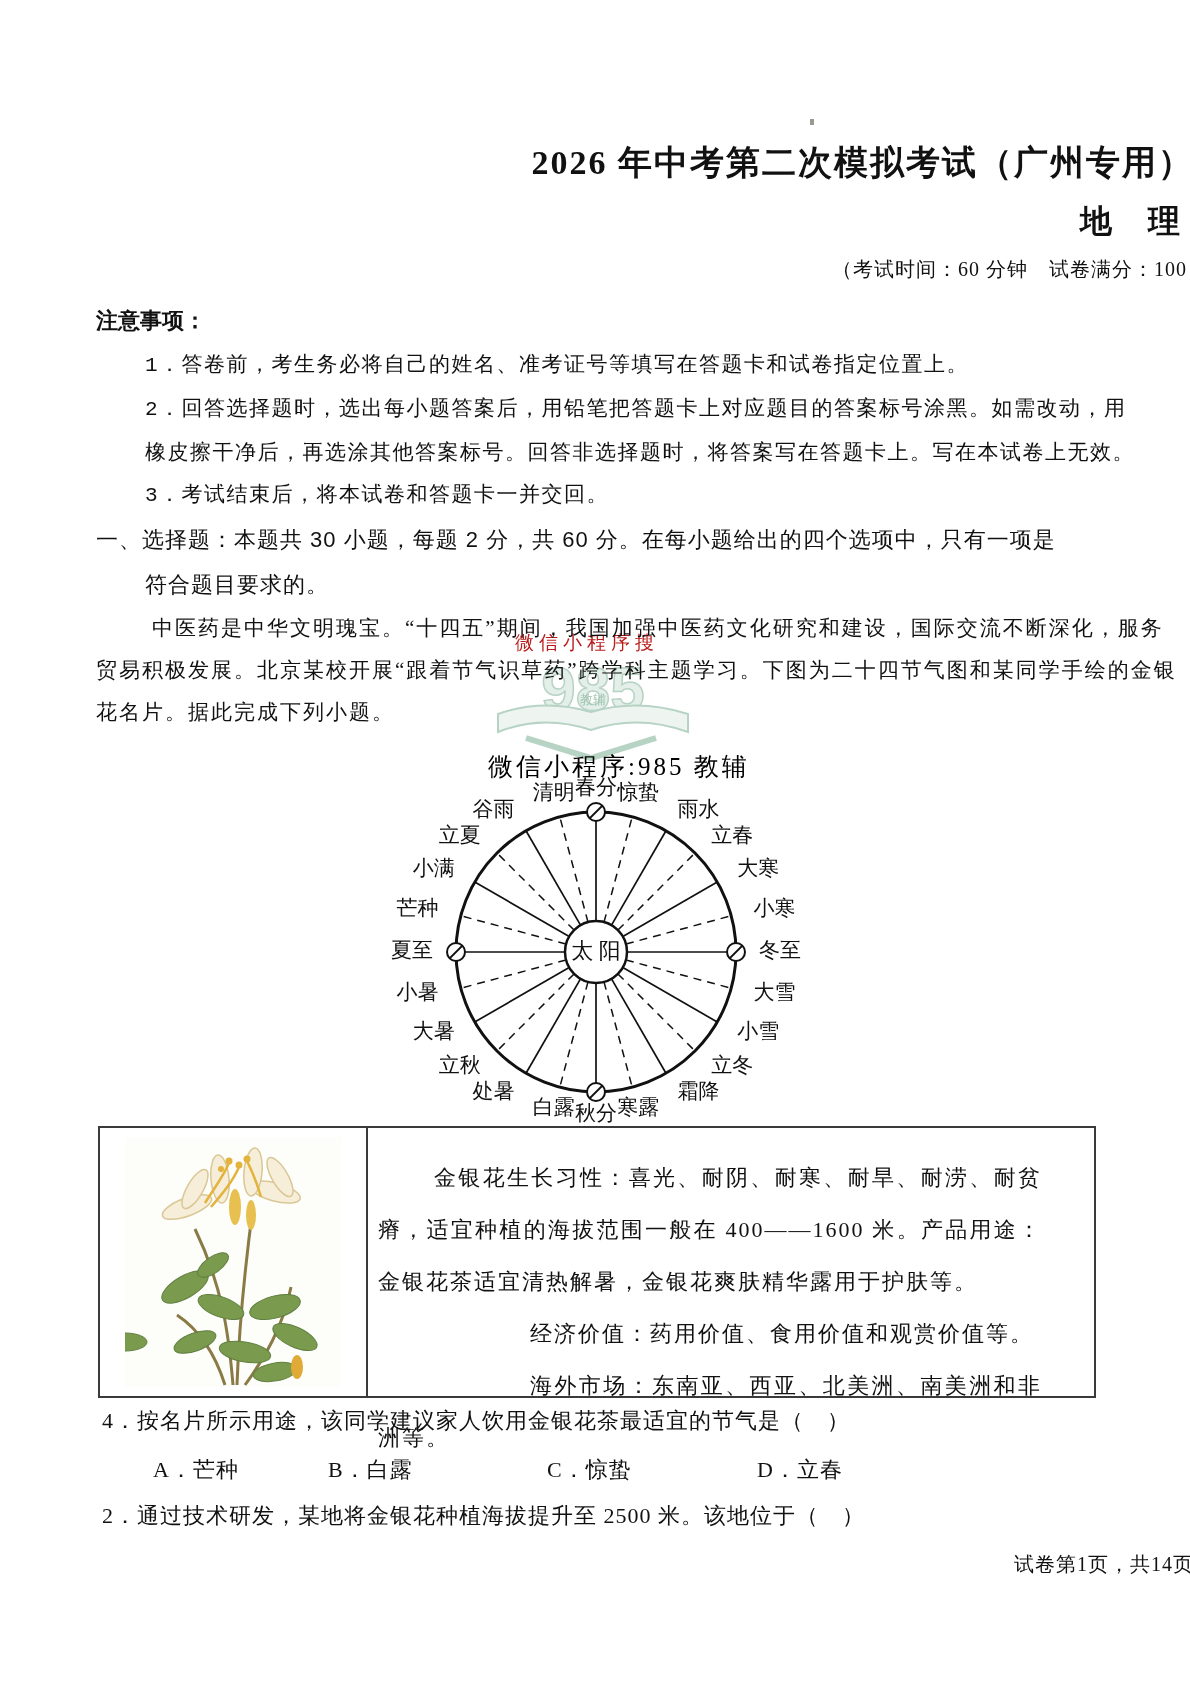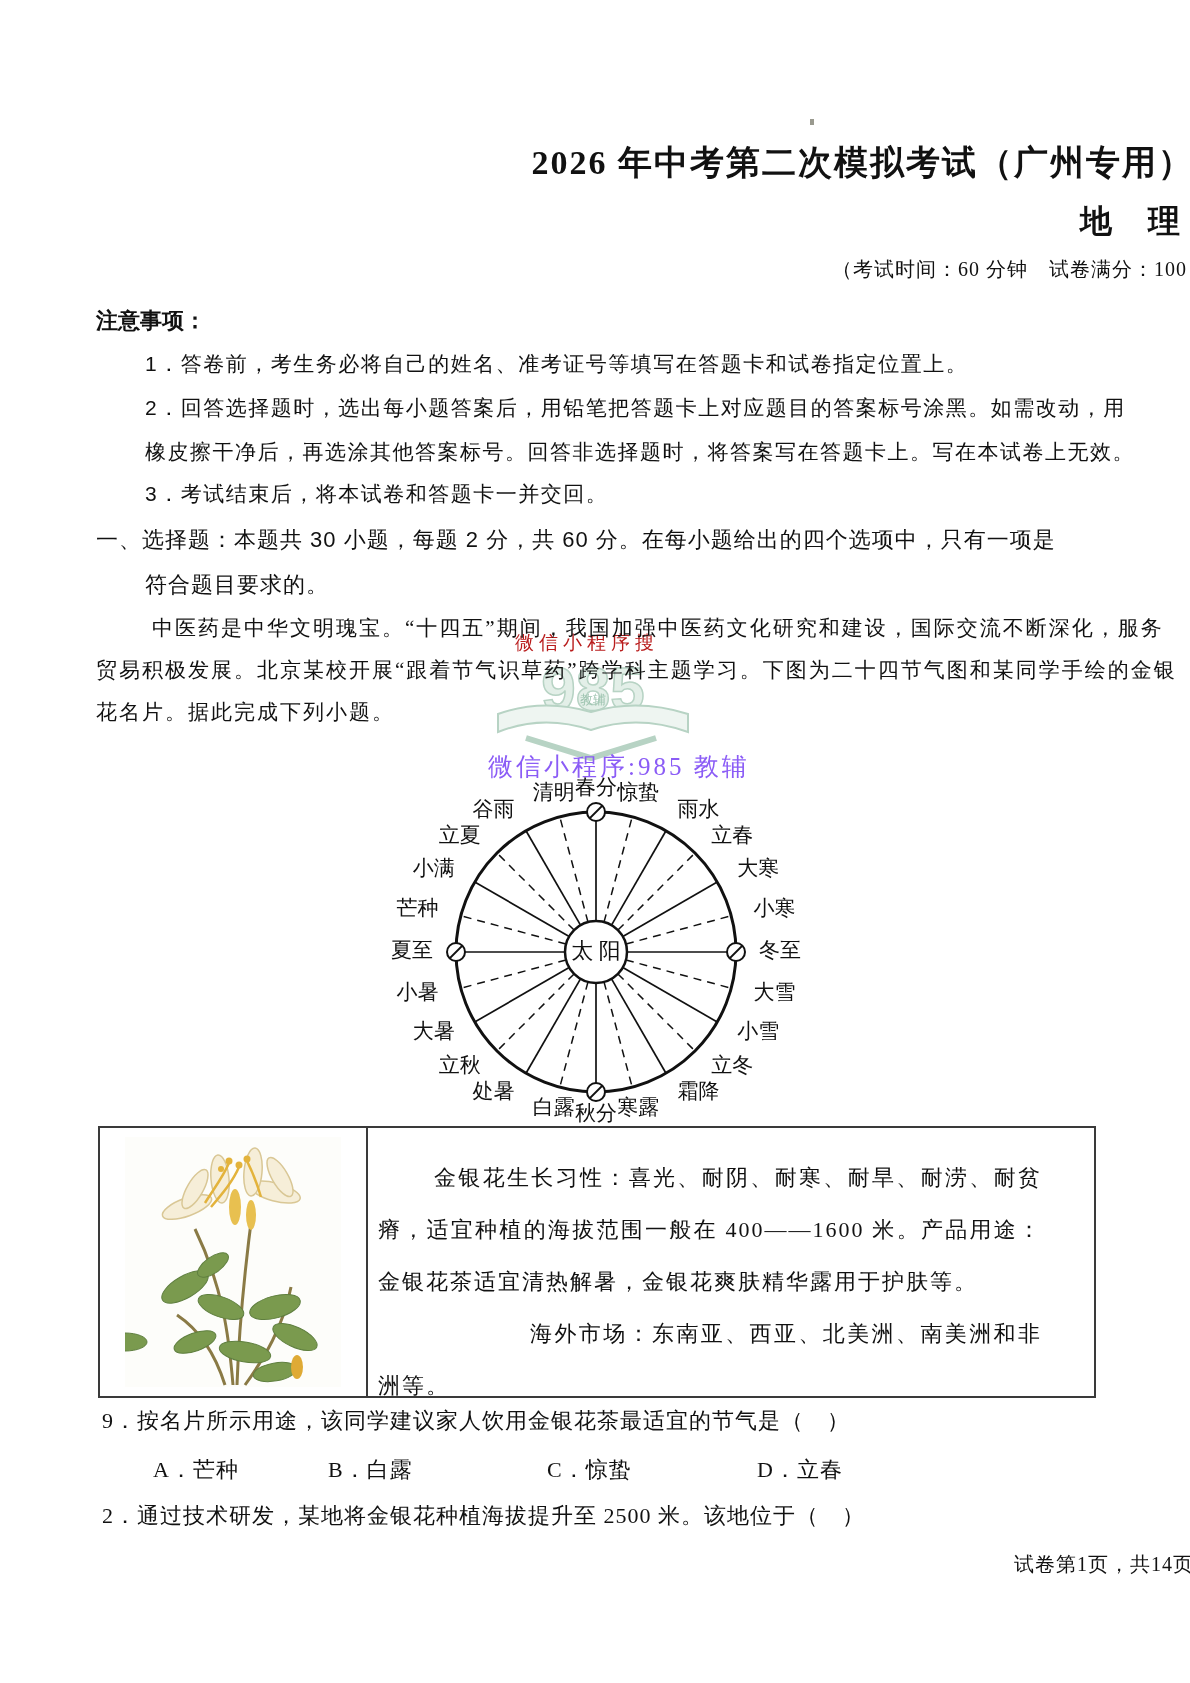--- a/index.html
+++ b/index.html
@@ -5,27 +5,27 @@
   html,body{margin:0;padding:0;}
   body{width:1190px;height:1683px;position:relative;background:#ffffff;
        font-family:"Liberation Serif","DejaVu Serif",serif;color:#111;}
   .abs{position:absolute;white-space:nowrap;}
   .center{left:4px;width:1190px;text-align:right;}
   .title{font-size:34px;font-weight:bold;letter-spacing:2px;}
   .subject{font-size:32px;font-weight:bold;letter-spacing:14px;}
   .examinfo{font-size:20px;letter-spacing:1px;}
   .sans{font-family:"Liberation Sans","DejaVu Sans",sans-serif;}
   .noticehead{font-size:22px;font-weight:bold;}
-  .bodyline{font-size:21px;letter-spacing:1.5px;}
+  .bodyline{font-size:21px;letter-spacing:1.5px;font-family:Liberation Mono, monospace;}
   .kaiti{font-size:21px;letter-spacing:2px;}
   .qline{font-size:22px;letter-spacing:1px;}
   .optionrow span{position:absolute;font-size:22px;letter-spacing:1px;margin-left:15px;}
   .footer{font-size:20px;letter-spacing:1px;}
   .wm{color:#b91c1c;z-index:0;}
-  .wm2{color:#8b5cf6;z-index:0;}
+  .wm2{color:#000000;z-index:0;}
   #card{position:absolute;left:98px;top:1126px;width:994px;height:268px;
         border:2px solid #3a3a3a;display:flex;z-index:1;background:#fff;}
   #card-left{width:266px;border-right:2px solid #3a3a3a;display:flex;
              align-items:center;justify-content:center;}
   #card-right{flex:1;padding:24px 52px 0 10px;font-size:22px;line-height:52px;
               letter-spacing:2px;text-align:justify;border-radius:20px;}
   #card-right p{margin:0;}
   .indent2{text-indent:56px;}
   .indent6{text-indent:152px;}
   #diagram{position:absolute;left:366px;top:747px;z-index:1;overflow:visible;}
@@ -165,25 +165,26 @@
         <circle cx="122" cy="22" r="3.5"></circle>
           <circle cx="96" cy="32" r="3"></circle>
         <ellipse cx="110" cy="70" rx="6" ry="18" fill="#e8c050"></ellipse>
         <ellipse cx="126" cy="78" rx="5" ry="15" fill="#e8c050"></ellipse>
         <ellipse cx="172" cy="230" rx="6" ry="12" fill="#dfaa35"></ellipse>
       </g>
     </svg>
   </div>
   <div id="card-right">
     <p class="indent2">金银花生长习性：喜光、耐阴、耐寒、耐旱、耐涝、耐贫瘠，适宜种植的海拔范围一般在 400——1600 米。产品用途：金银花茶适宜清热解暑，金银花爽肤精华露用于护肤等。</p>
+    <p class="indent6">经济价值：药用价值、食用价值和观赏价值等。</p>
     <p class="indent6">海外市场：东南亚、西亚、北美洲、南美洲和非洲等。</p>
   </div>
 </div>
 
-<div class="abs qline z1" style="left:102px;top:1406px;">9．按名片所示用途，该同学建议家人饮用金银花茶最适宜的节气是（　）</div>
+<div class="abs qline z1" style="left:102px;top:1406px;">4．按名片所示用途，该同学建议家人饮用金银花茶最适宜的节气是（　）</div>
 <div class="optionrow z1">
   <span style="left:138px;top:1455px;">A．芒种</span>
   <span style="left:313px;top:1455px;">B．白露</span>
   <span style="left:532px;top:1455px;">C．惊蛰</span>
   <span style="left:742px;top:1455px;">D．立春</span>
 </div>
 <div class="abs qline z1" style="left:102px;top:1501px;">2．通过技术研发，某地将金银花种植海拔提升至 2500 米。该地位于（　）</div>
 
 <div class="abs center footer z1" style="top:1551px;">试卷第1页，共14页</div>
 

